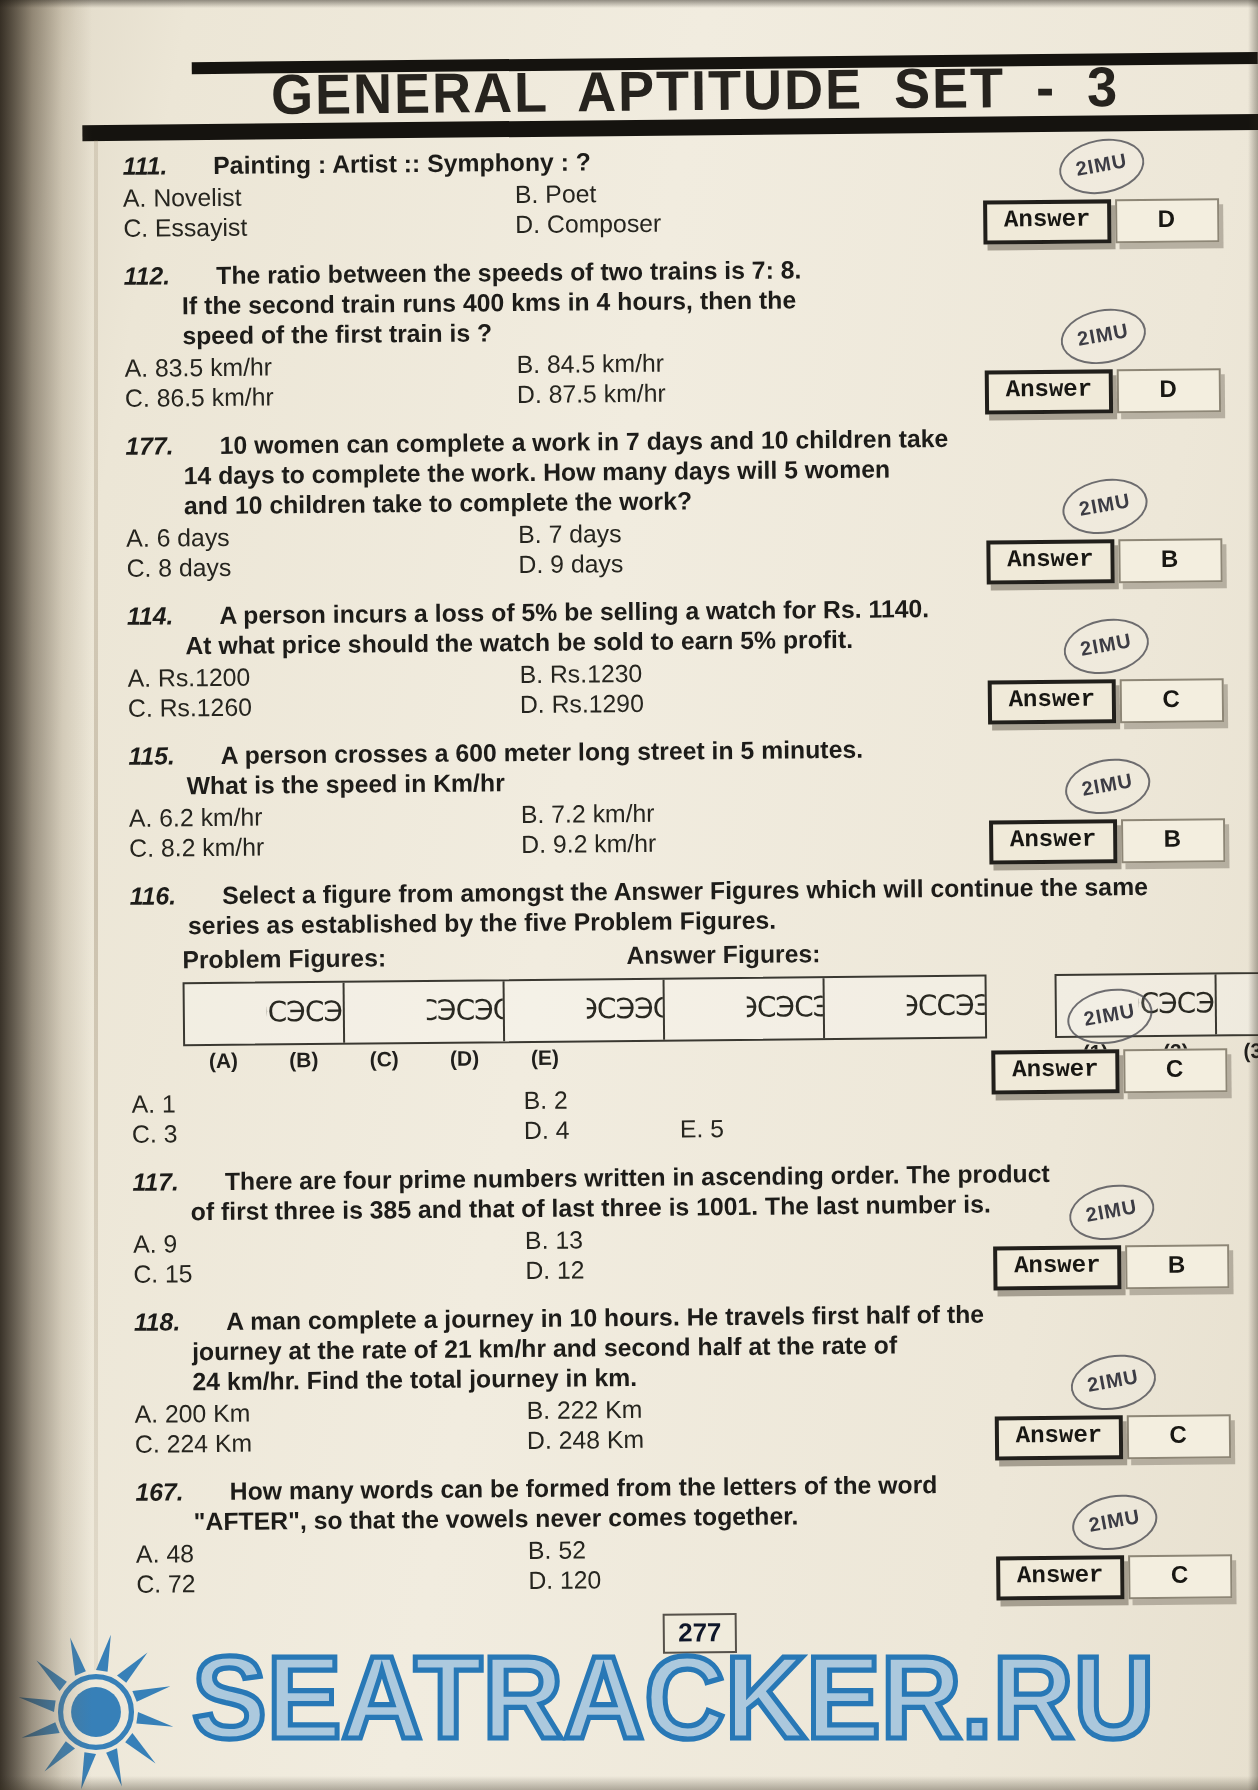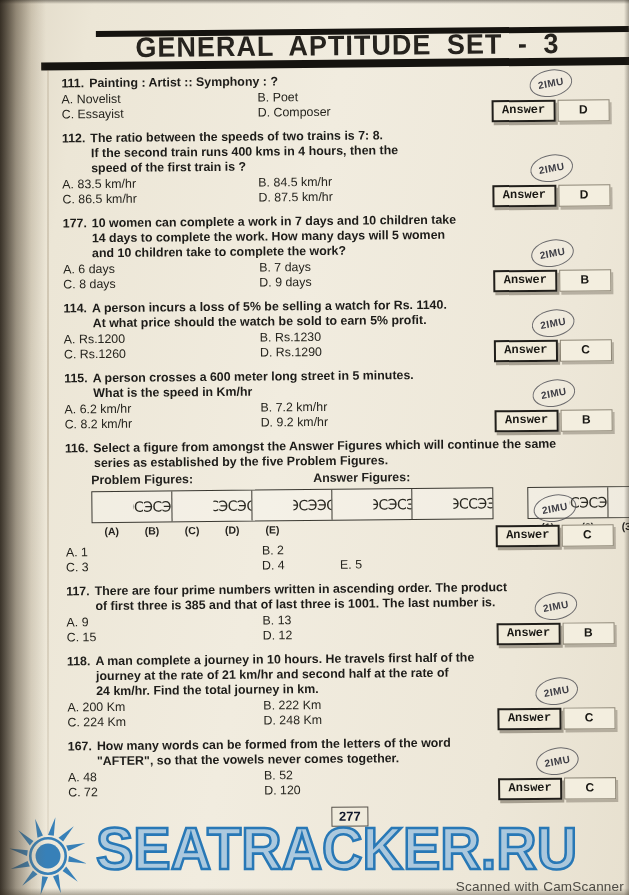--- a/index.html
+++ b/index.html
@@ -25,21 +25,21 @@
   .page-title {
     position:absolute; top:31px; left:100px; right:28px; text-align:center;
     font-size:27px; font-weight:bold; color:#26231e; letter-spacing:1px; word-spacing:7px;
     transform:scaleY(1.04);
   }
 
   .content { position:absolute; top:74px; left:64px; right:2px; color:#201f1c; }
 
   .q { position:relative; margin-bottom:9px; font-size:12.4px; line-height:15px; }
   .qhead { font-weight:bold; padding-left:29px; text-indent:-29px; color:#1d1c19; }
-  .qnum { padding-right:5px; }
+  .qnum { padding-right:23px;font-style:italic; }
   .opts { display:grid; grid-template-columns:196px 1fr; margin-top:1px; color:#26251f; }
   .opts.opts5 { grid-template-columns:196px 78px 1fr; }
   .opt { line-height:15px; }
 
   .mark { position:absolute; right:12px; bottom:-4px; width:124px; display:flex; flex-direction:column; align-items:center; }
   .q.has-fig .mark { bottom:24px; }
   .stamp {
     width:43px; height:27px; border:1.6px solid rgba(72,72,78,0.78); border-radius:50%;
     display:flex; align-items:center; justify-content:center;
     font-size:10px; font-weight:bold; letter-spacing:0.5px; color:#3c3c44;
@@ -305,20 +305,19 @@
             <polygon points="23.994822975979872,18.146583785430387 28.13505090923101,16.47382311946164 22.16604338277859,3.657570724254999"></polygon>
             <polygon points="31.99402144269187,16.000001116973397 36.41594434332967,16.621461852418655 37.654758387644684,2.5377579336303384"></polygon>
             <polygon points="39.994821859006485,18.140605228122254 43.513589056812364,20.889767462791312 51.628285449148265,9.312329111899686"></polygon>
             <polygon points="45.85341621456961,23.994822975979872 47.52617688053836,28.13505090923101 60.342429275745005,22.16604338277859"></polygon>
           </g>
       </g>
     </svg>
     <div class="wm-text">SEATRACKER.RU</div>
   </div>
 
-  <div class="scanner-credit">Scanned with CamScanner</div>
 
   <div class="spine"></div>
   <div class="crease"></div>
   <div class="edge-top"></div>
   <div class="edge-bottom"></div>
   <div class="edge-right"></div>
 </div>
 
 </body></html>

